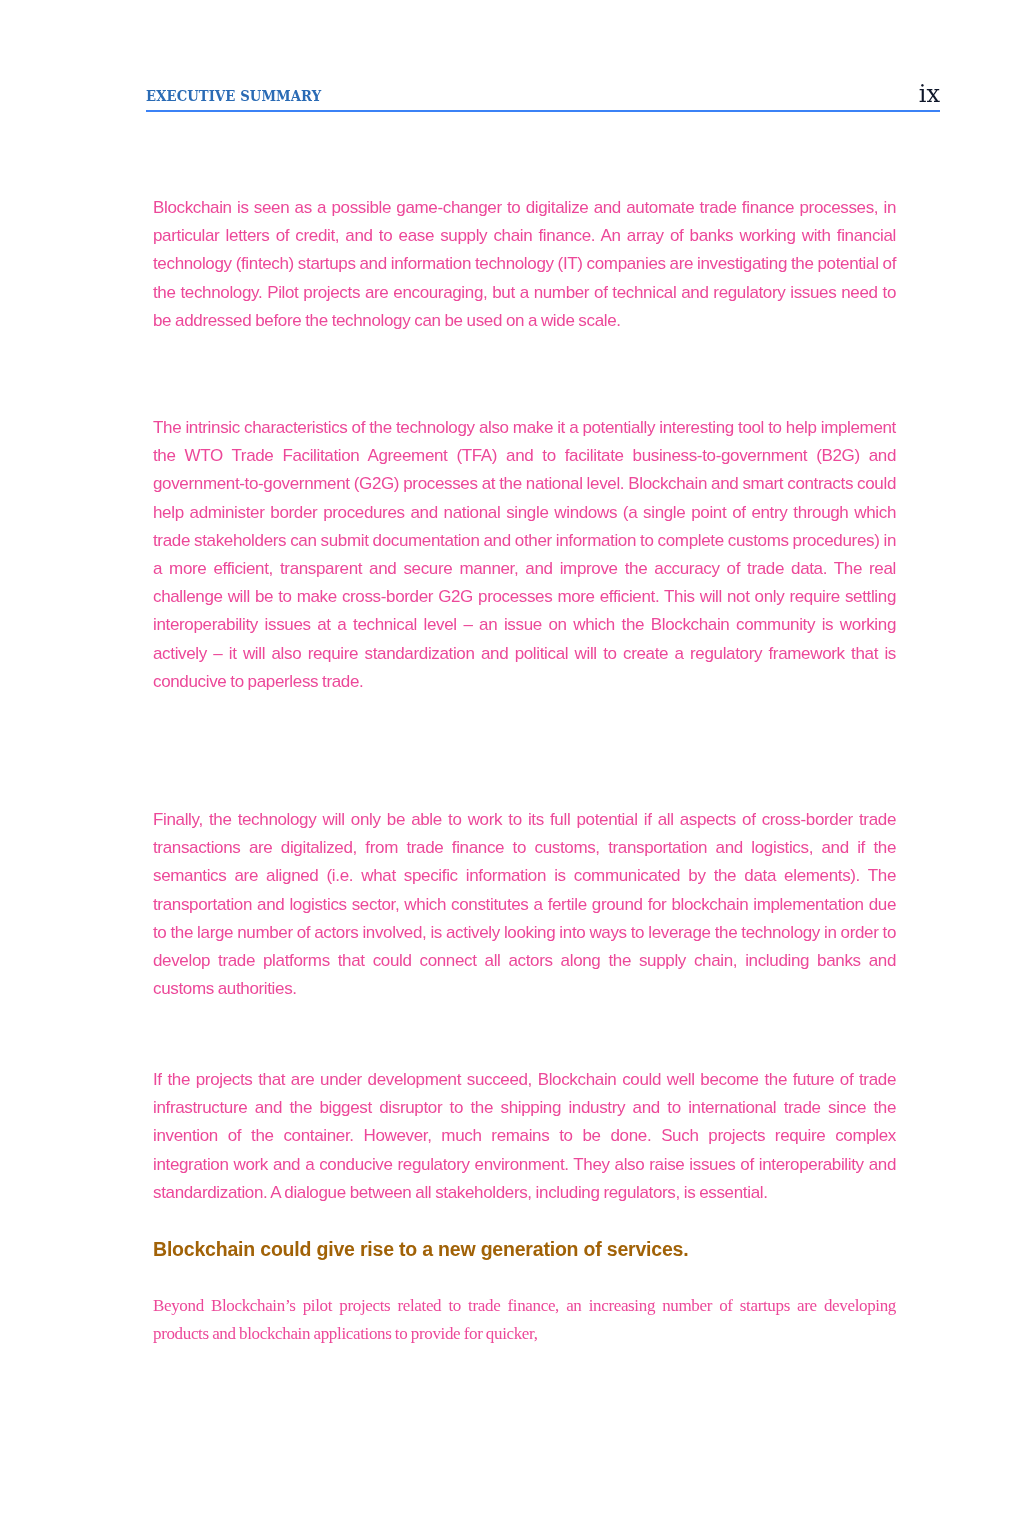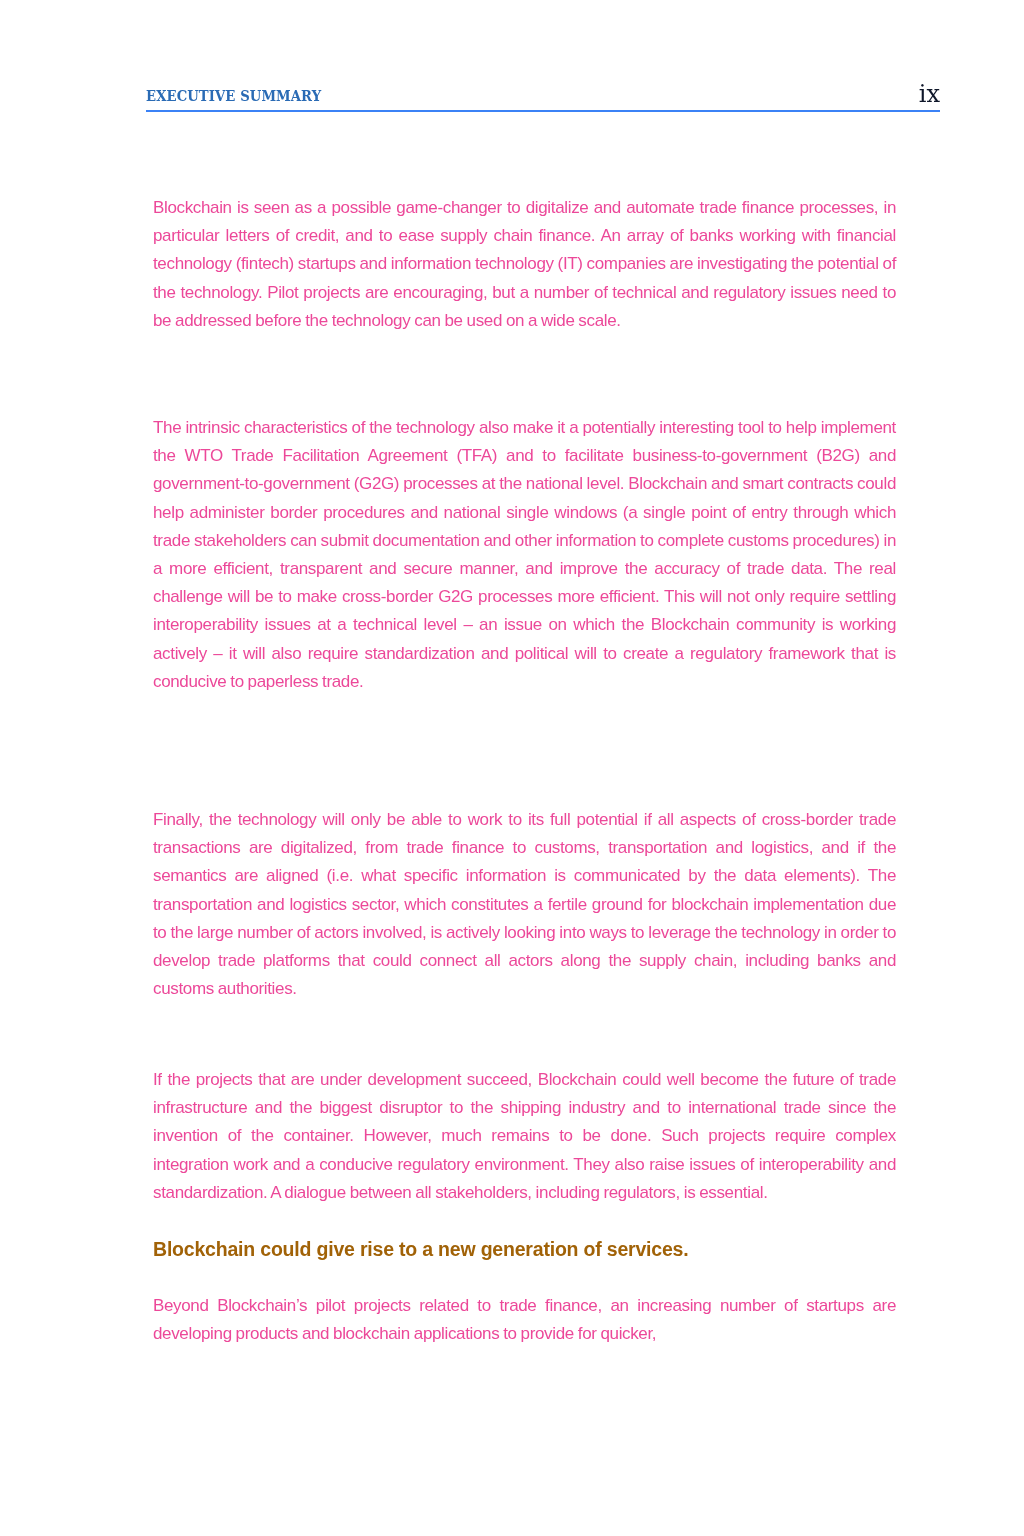--- a/index.html
+++ b/index.html
@@ -62,21 +62,21 @@
       font-size: 19.5px;
       font-weight: bold;
       color: #a16207;
       margin: 0;
       letter-spacing: -0.2px;
     }
     #p1 { top: 194px; }
     #p2 { top: 414px; }
     #p3 { top: 758px; margin-top: 48px; }
     #p4 { top: 1066px; }
-    #p5 { top: 1292px; }
+    #p5 { top: 1292px; font-family: Liberation Serif, serif; }
   </style>
 </head>
 <body>
 
 <div class="page-header">
   <span class="header-title">EXECUTIVE SUMMARY</span>
   <span class="page-number">ix</span>
 </div>
 
 <p id="p1" class="body-text">Blockchain is seen as a possible game-changer to digitalize and automate trade finance processes, in particular letters of credit, and to ease supply chain finance. An array of banks working with financial technology (fintech) startups and information technology (IT) companies are investigating the potential of the technology. Pilot projects are encouraging, but a number of technical and regulatory issues need to be addressed before the technology can be used on a wide scale.</p>

